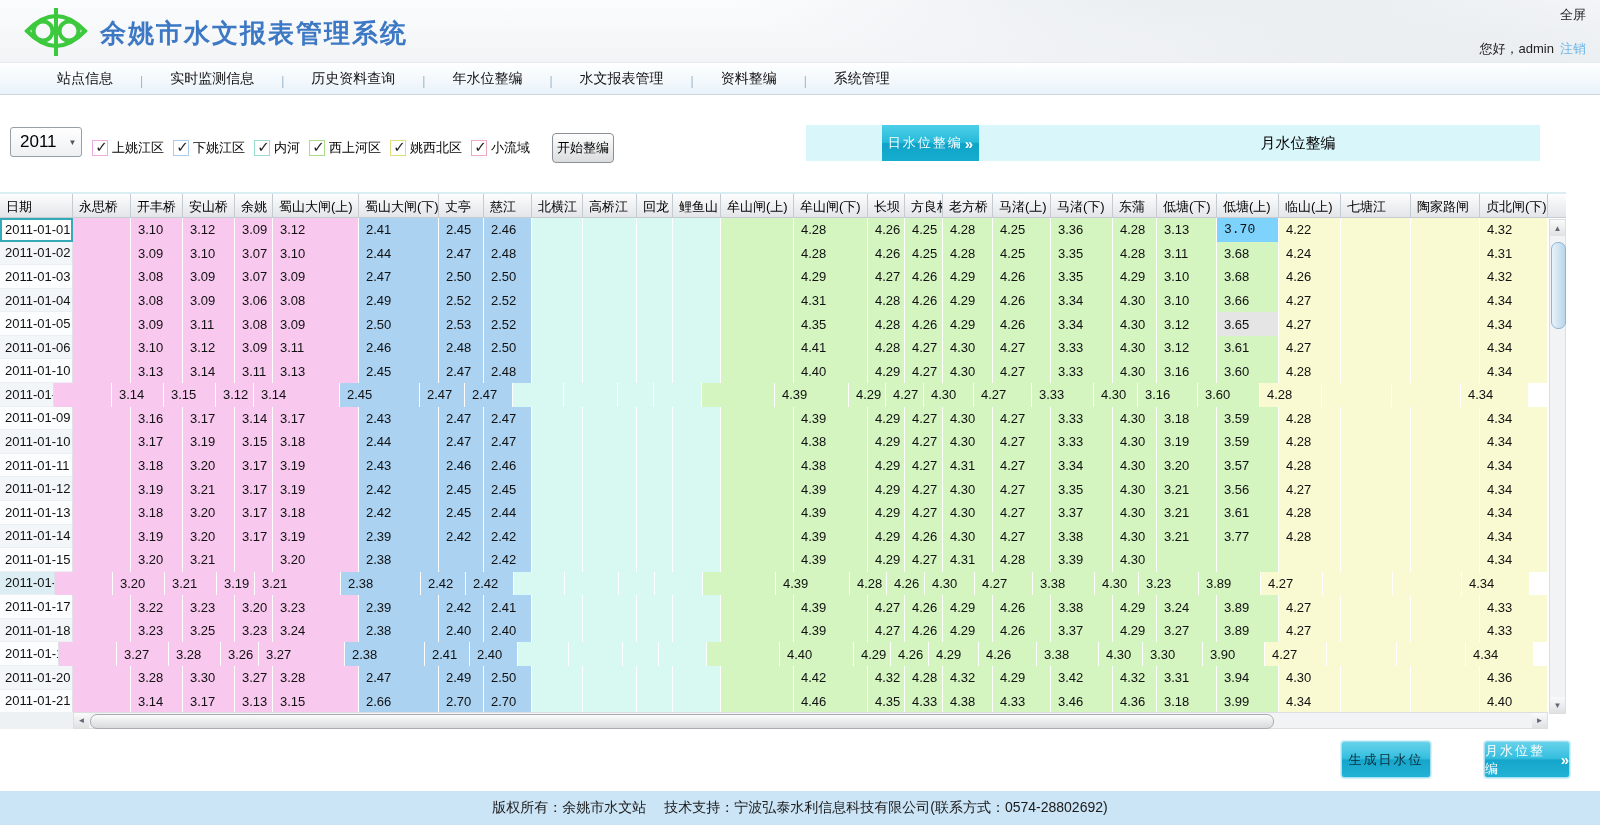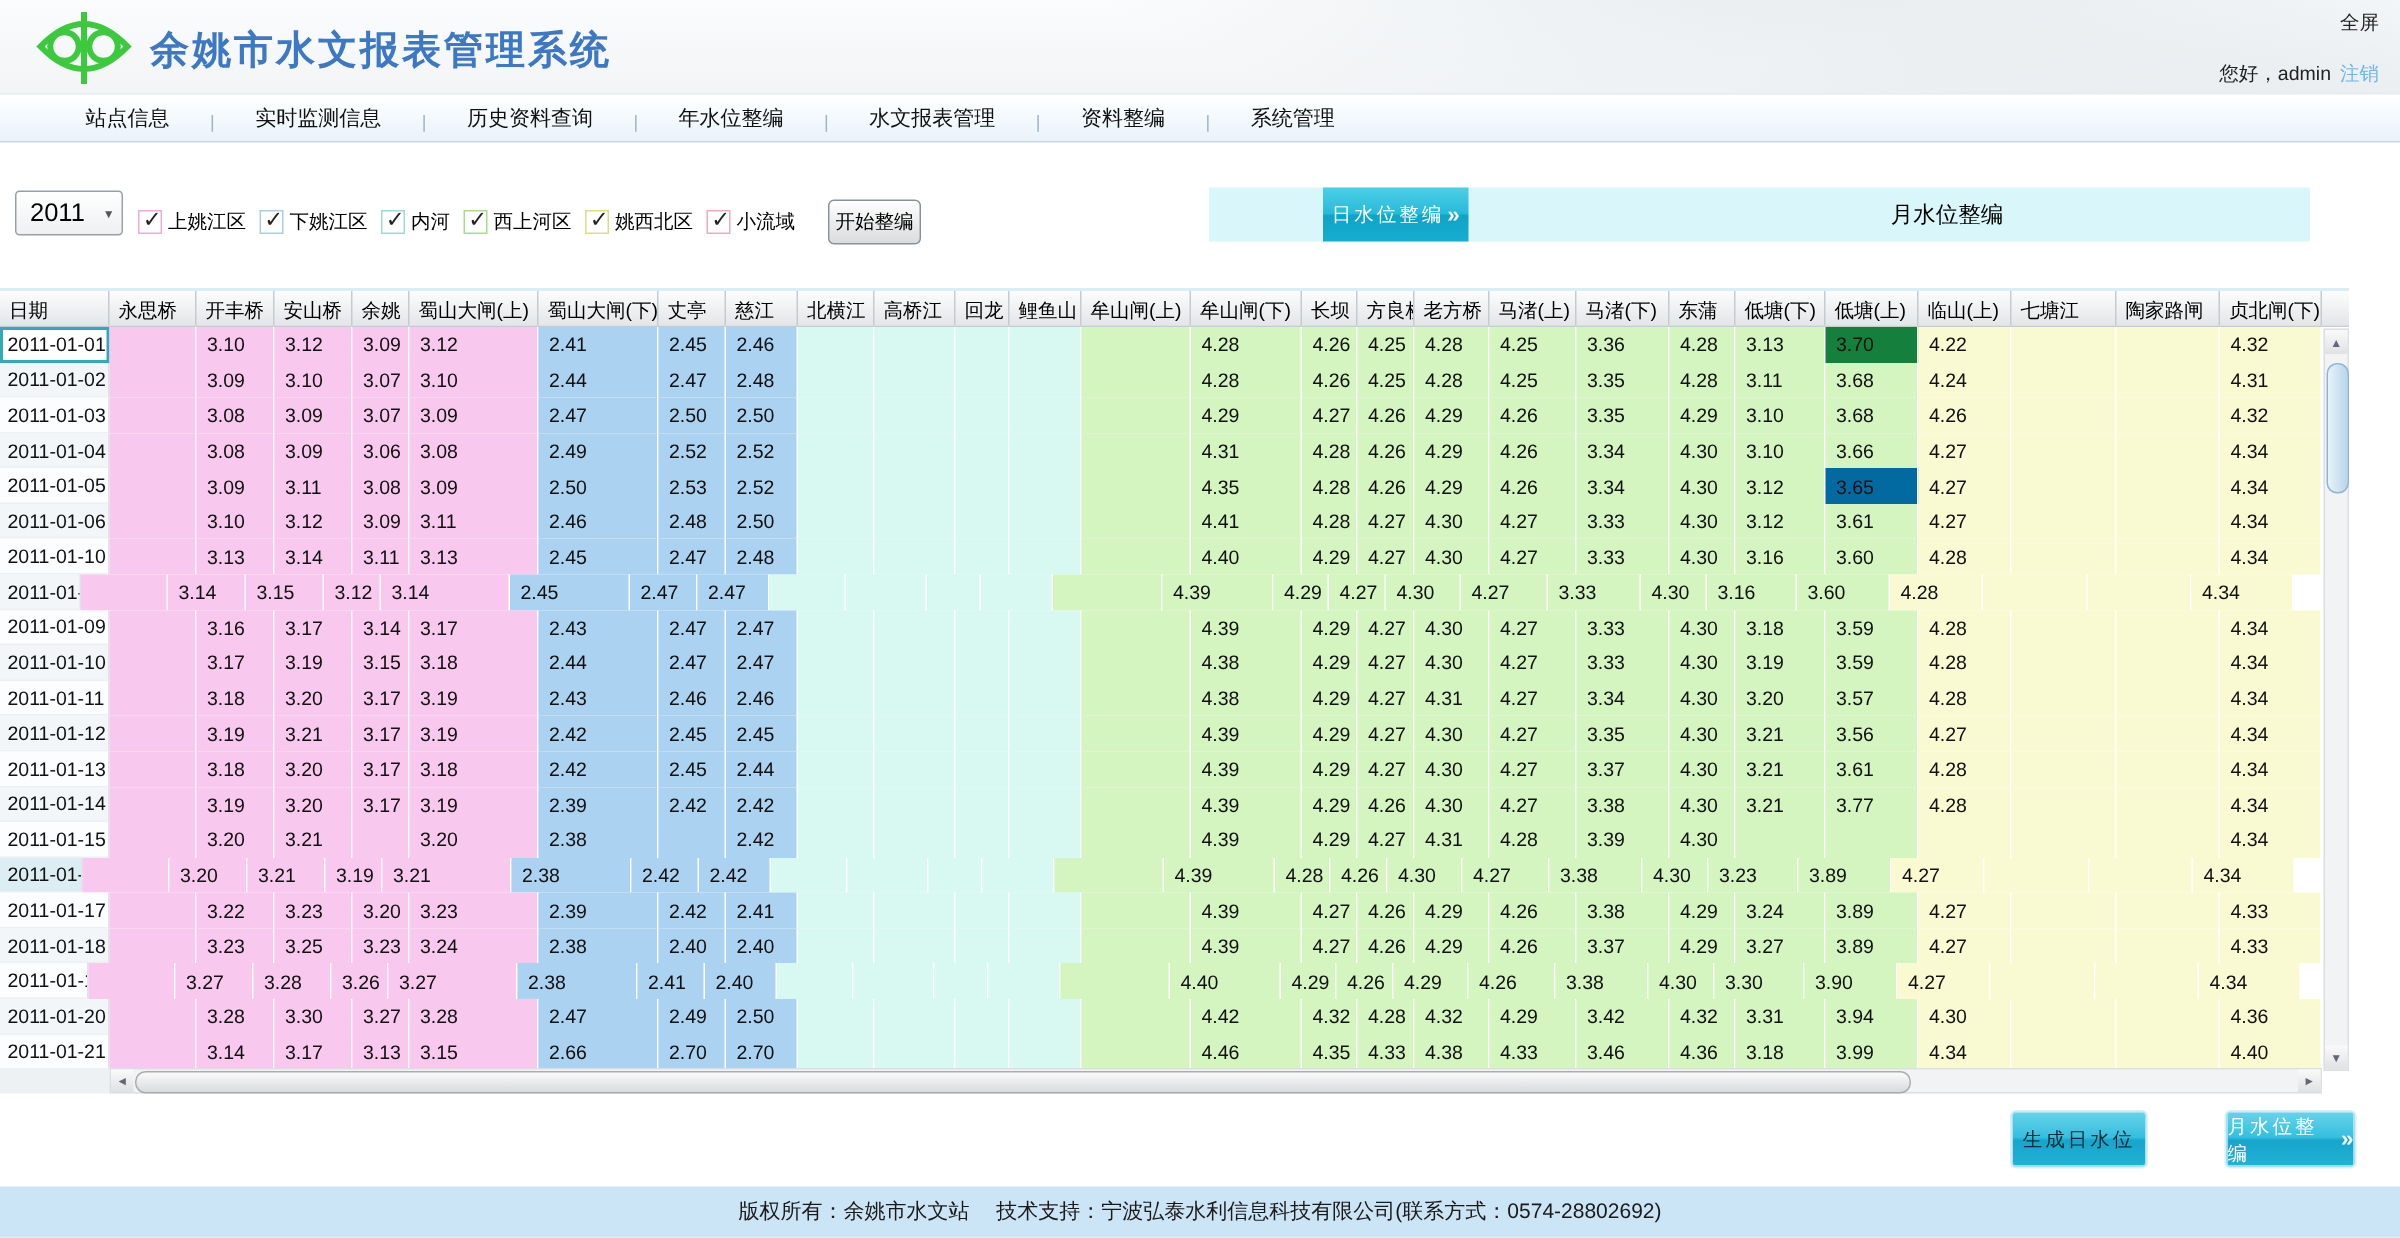--- a/index.html
+++ b/index.html
@@ -212,21 +212,21 @@
         <div class="cell" style="width: 48px; background: rgb(216, 248, 242);"></div>
         <div class="cell" style="width: 73px; background: rgb(212, 244, 192);"></div>
         <div class="cell" style="width: 74px; background: rgb(212, 244, 192);">4.28</div>
         <div class="cell" style="width: 37px; background: rgb(212, 244, 192);">4.26</div>
         <div class="cell" style="width: 38px; background: rgb(212, 244, 192);">4.25</div>
         <div class="cell" style="width: 50px; background: rgb(212, 244, 192);">4.28</div>
         <div class="cell" style="width: 58px; background: rgb(212, 244, 192);">4.25</div>
         <div class="cell" style="width: 62px; background: rgb(212, 244, 192);">3.36</div>
         <div class="cell" style="width: 44px; background: rgb(212, 244, 192);">4.28</div>
         <div class="cell" style="width: 60px; background: rgb(212, 244, 192);">3.13</div>
-        <div class="cell" style="width: 62px; background: #15803d;">3.70</div>
+        <div class="cell" style="width: 62px; background: #7dd3fc; font-family: Liberation Mono, monospace;">3.70</div>
         <div class="cell" style="width: 62px; background: rgb(250, 250, 210);">4.22</div>
         <div class="cell" style="width: 70px; background: rgb(250, 250, 210);"></div>
         <div class="cell" style="width: 69px; background: rgb(250, 250, 210);"></div>
         <div class="cell" style="width: 68px; background: rgb(250, 250, 210);">4.32</div>
       </div>
       <div class="grow">
         <div class="cell date-col alt" style="width: 73px;">2011-01-02</div>
         <div class="cell" style="width: 58px; background: rgb(248, 200, 238);"></div>
         <div class="cell" style="width: 52px; background: rgb(248, 200, 238);">3.09</div>
         <div class="cell" style="width: 52px; background: rgb(248, 200, 238);">3.10</div>
@@ -328,21 +328,21 @@
         <div class="cell" style="width: 48px; background: rgb(216, 248, 242);"></div>
         <div class="cell" style="width: 73px; background: rgb(212, 244, 192);"></div>
         <div class="cell" style="width: 74px; background: rgb(212, 244, 192);">4.35</div>
         <div class="cell" style="width: 37px; background: rgb(212, 244, 192);">4.28</div>
         <div class="cell" style="width: 38px; background: rgb(212, 244, 192);">4.26</div>
         <div class="cell" style="width: 50px; background: rgb(212, 244, 192);">4.29</div>
         <div class="cell" style="width: 58px; background: rgb(212, 244, 192);">4.26</div>
         <div class="cell" style="width: 62px; background: rgb(212, 244, 192);">3.34</div>
         <div class="cell" style="width: 44px; background: rgb(212, 244, 192);">4.30</div>
         <div class="cell" style="width: 60px; background: rgb(212, 244, 192);">3.12</div>
-        <div class="cell" style="width: 62px; background: #0369a1;">3.65</div>
+        <div class="cell" style="width: 62px; background: #e5e5e5;">3.65</div>
         <div class="cell" style="width: 62px; background: rgb(250, 250, 210);">4.27</div>
         <div class="cell" style="width: 70px; background: rgb(250, 250, 210);"></div>
         <div class="cell" style="width: 69px; background: rgb(250, 250, 210);"></div>
         <div class="cell" style="width: 68px; background: rgb(250, 250, 210);">4.34</div>
       </div>
       <div class="grow">
         <div class="cell date-col alt" style="width: 73px;">2011-01-06</div>
         <div class="cell" style="width: 58px; background: rgb(248, 200, 238);"></div>
         <div class="cell" style="width: 52px; background: rgb(248, 200, 238);">3.10</div>
         <div class="cell" style="width: 52px; background: rgb(248, 200, 238);">3.12</div>

